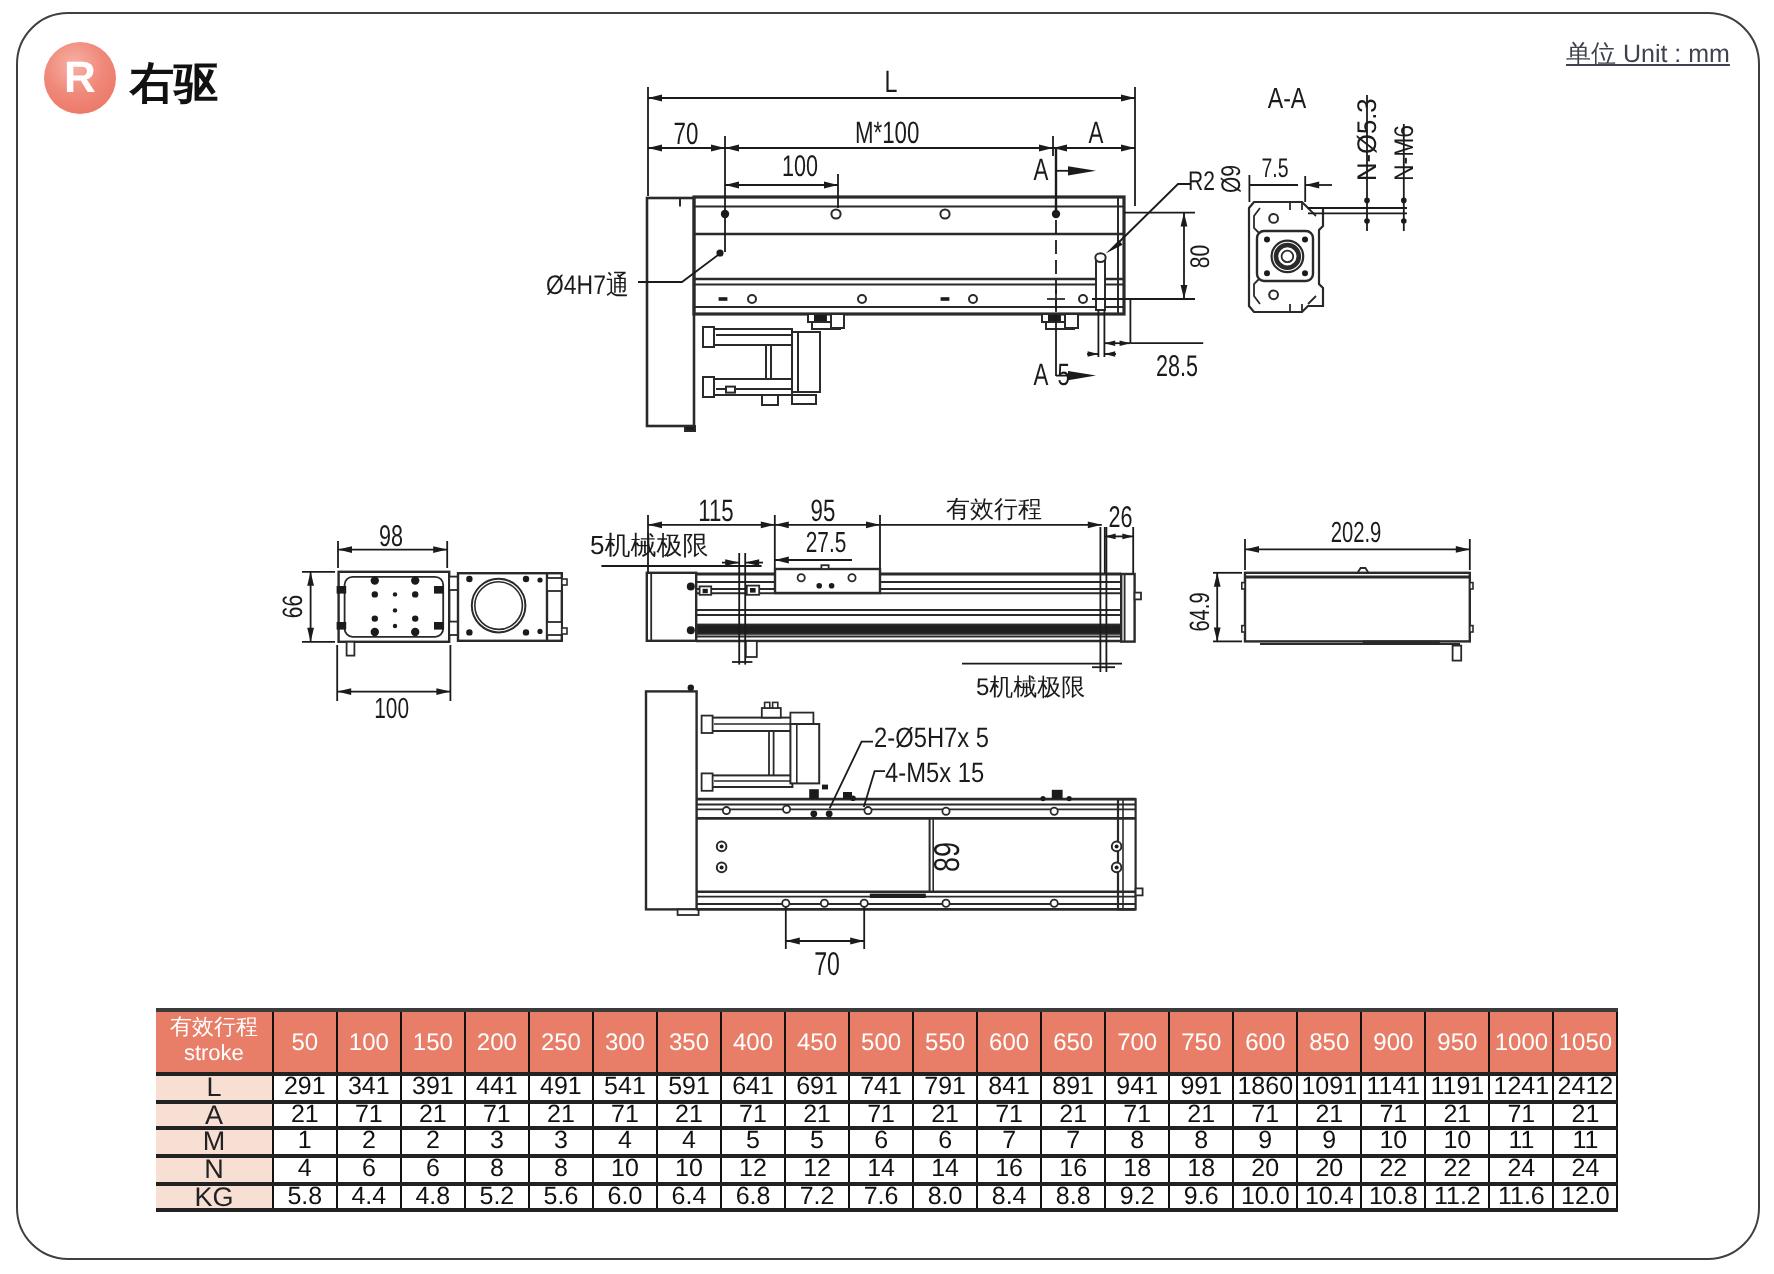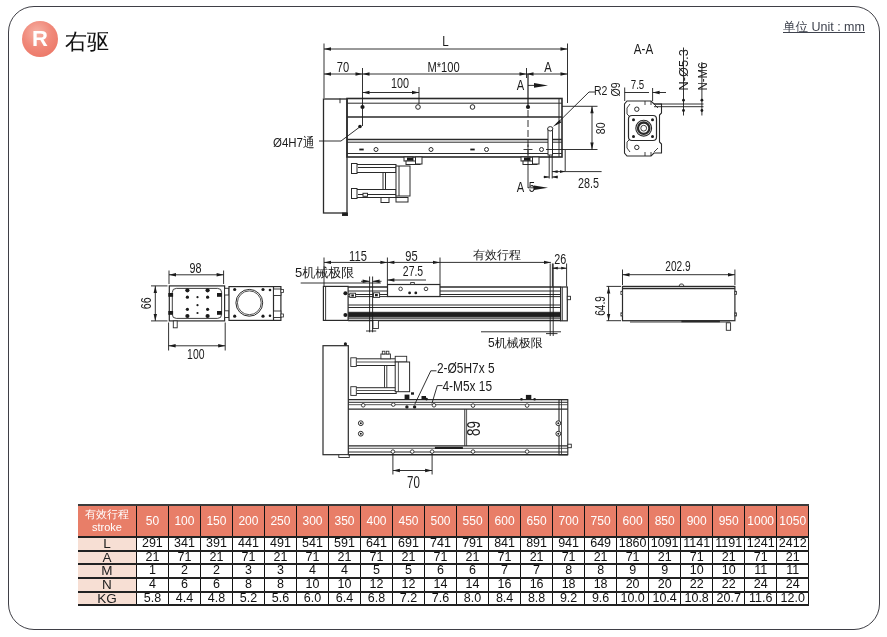--- a/index.html
+++ b/index.html
@@ -1,21 +1,21 @@
 <!DOCTYPE html>
 <html><head>
 <meta charset="utf-8">
 <style>
   html,body{margin:0;padding:0;}
   body{width:887px;height:637px;background:#ffffff;font-family:"Liberation Sans", sans-serif;position:relative;overflow:hidden;}
   #frame{position:absolute;left:8px;top:6px;width:870px;height:622px;border:1.4px solid #3f3f46;border-radius:26px;}
   #rcirc{position:absolute;left:22px;top:21px;width:36px;height:36px;border-radius:50%;
     background:radial-gradient(circle at 42% 32%, #f6b2a5 0%, #f0897a 45%, #ea6f5e 100%);
     color:#fff;font-weight:bold;font-size:22px;text-align:center;line-height:36px;}
-  #title{position:absolute;left:65px;top:27px;font-size:22px;font-weight:normal;color:#111;letter-spacing:0px;}
+  #title{position:absolute;left:65px;top:27px;font-size:22px;font-weight:bold;color:#111;letter-spacing:0px;}
   #unit{position:absolute;left:783px;top:19px;font-size:12.5px;color:#3f434e;text-decoration:underline;}
   #tablewrap{position:absolute;left:78px;top:504px;}
   table{border-collapse:collapse;table-layout:fixed;}
   td,th{padding:0;margin:0;text-align:center;vertical-align:middle;font-weight:normal;}
   .hd{background:#E87E68;color:#fff;font-size:12px;height:30px;line-height:30px;border-left:1.6px solid #111;}
   .hd1{border-left:none;font-size:11px;line-height:13px;}
   .lbl{background:#F7DFD4;font-size:13.5px;color:#222;}
   .dat{background:#fff;font-size:12.5px;color:#111;border-left:1.4px solid #111;}
   tr.datr{height:11.7px;} tr.datr td{line-height:11.5px;height:11.7px;}
   tr.datr td{border-top:2px solid #222;}
@@ -469,21 +469,21 @@
           <td class="dat">491</td>
           <td class="dat">541</td>
           <td class="dat">591</td>
           <td class="dat">641</td>
           <td class="dat">691</td>
           <td class="dat">741</td>
           <td class="dat">791</td>
           <td class="dat">841</td>
           <td class="dat">891</td>
           <td class="dat">941</td>
-          <td class="dat">649</td>
+          <td class="dat">991</td>
           <td class="dat">1860</td>
           <td class="dat">1091</td>
           <td class="dat">1141</td>
           <td class="dat">1191</td>
           <td class="dat">1241</td>
           <td class="dat">2412</td>
         </tr>
 <tr class="datr">
           <td class="lbl">A</td>
           <td class="dat">21</td>
@@ -569,19 +569,19 @@
           <td class="dat">7.2</td>
           <td class="dat">7.6</td>
           <td class="dat">8.0</td>
           <td class="dat">8.4</td>
           <td class="dat">8.8</td>
           <td class="dat">9.2</td>
           <td class="dat">9.6</td>
           <td class="dat">10.0</td>
           <td class="dat">10.4</td>
           <td class="dat">10.8</td>
-          <td class="dat">20.7</td>
+          <td class="dat">11.2</td>
           <td class="dat">11.6</td>
           <td class="dat">12.0</td>
         </tr>
 </tbody>
     </table>
 </div>
 
 </body></html>

